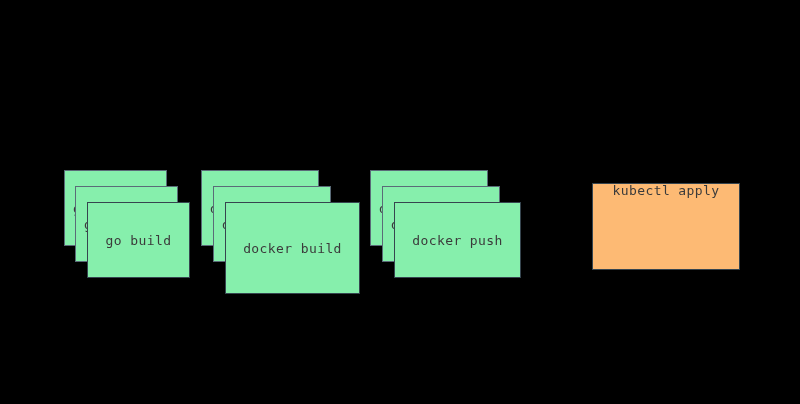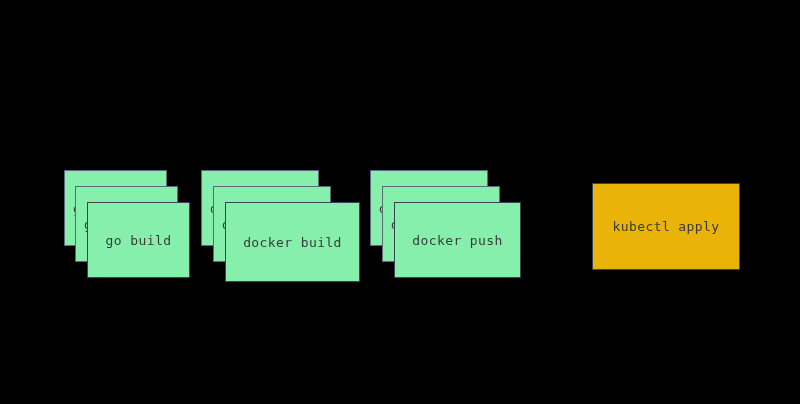--- a/index.html
+++ b/index.html
@@ -56,24 +56,24 @@
     left: 8px;
     top: 50%;
     transform: translateY(-50%);
     justify-content: flex-start;
   }
 
   
   .single-box {
     position: absolute;
     box-sizing: border-box;
-    background: #eab308;
+    background: #fdba74;
     border: 1px solid #36454f;
     display: flex;
-    align-items: center;
+    align-items: flex-start;
     justify-content: center;
   }
 
   
   .arrow {
     position: absolute;
     height: 1px;
     background: #000000;
   }
   .arrow::after {
@@ -114,21 +114,21 @@
   <div class="stack">
 
     <div class="card back" style="left:201px; top:170px; width:118px; height:76px;">
       <span class="card-label">d</span>
     </div>
 
     <div class="card back" style="left:213px; top:186px; width:118px; height:76px;">
       <span class="card-label">d</span>
     </div>
 
-    <div class="card front" style="left:225px; top:202px; width:135px; height:80px;">
+    <div class="card front" style="left:225px; top:202px; width:135px; height:92px;">
       <span class="card-label">docker build</span>
     </div>
   </div>
 
   <div class="arrow" style="left:360px; top:216px; width:24px;"></div>
   <div class="arrow" style="left:360px; top:239px; width:36px;"></div>
 
   <div class="stack">
 
     <div class="card back" style="left:370px; top:170px; width:118px; height:76px;">

